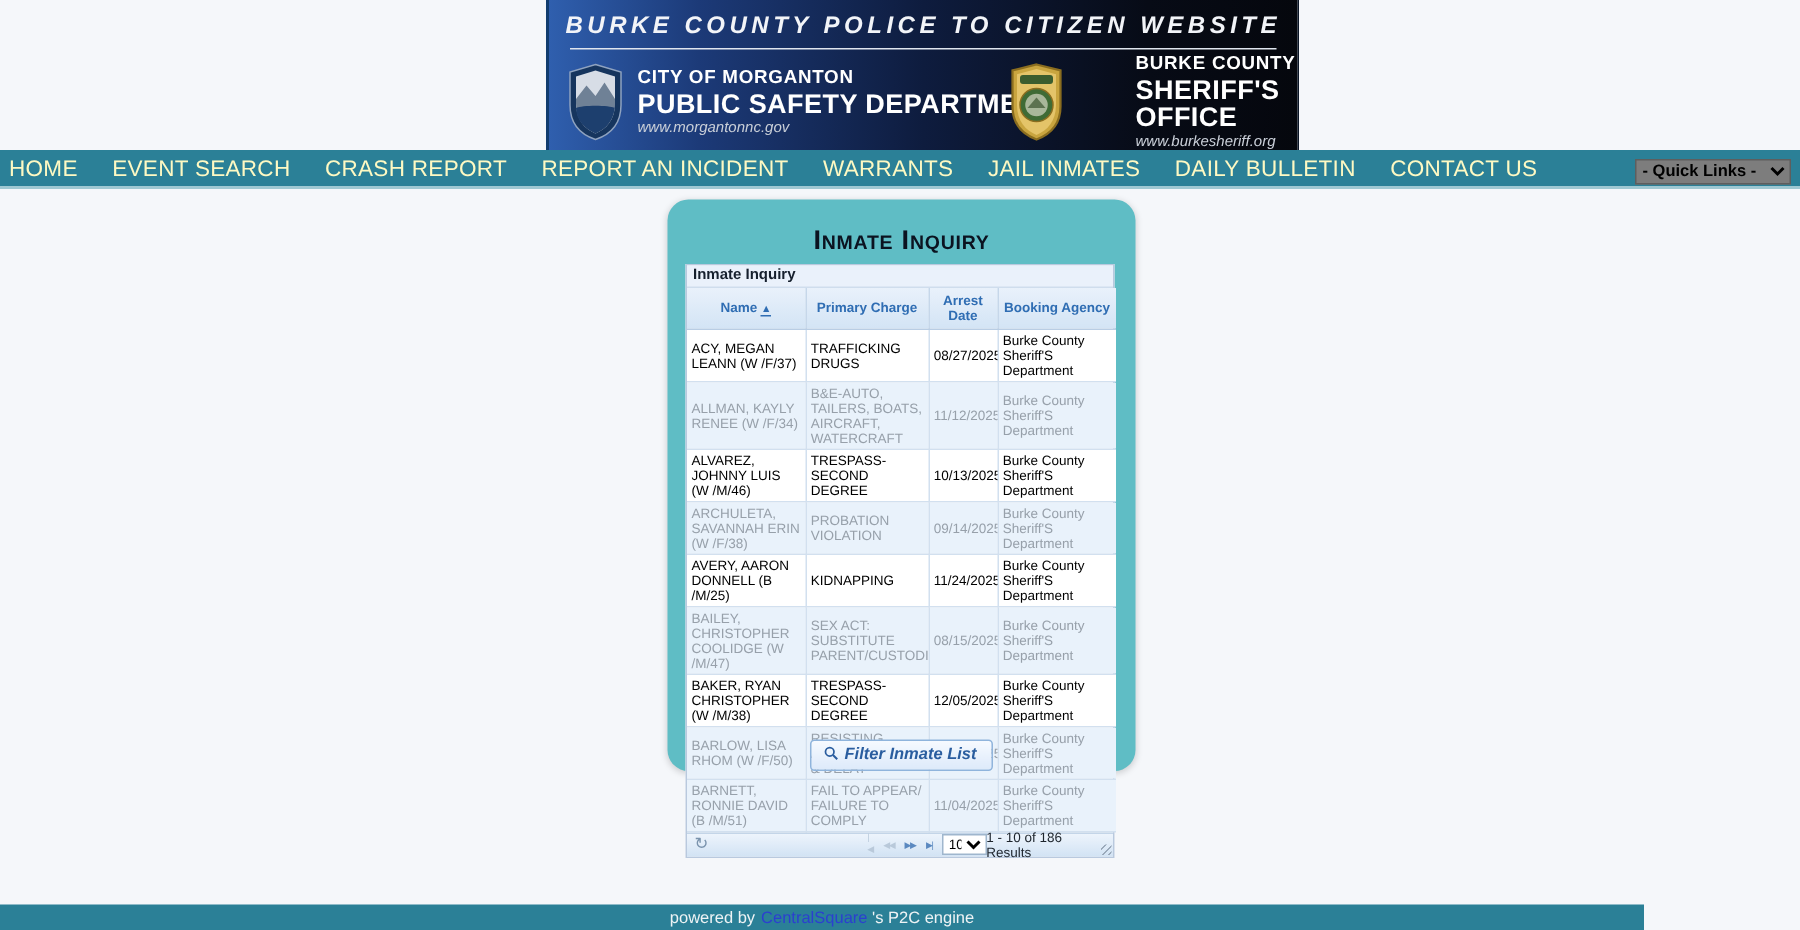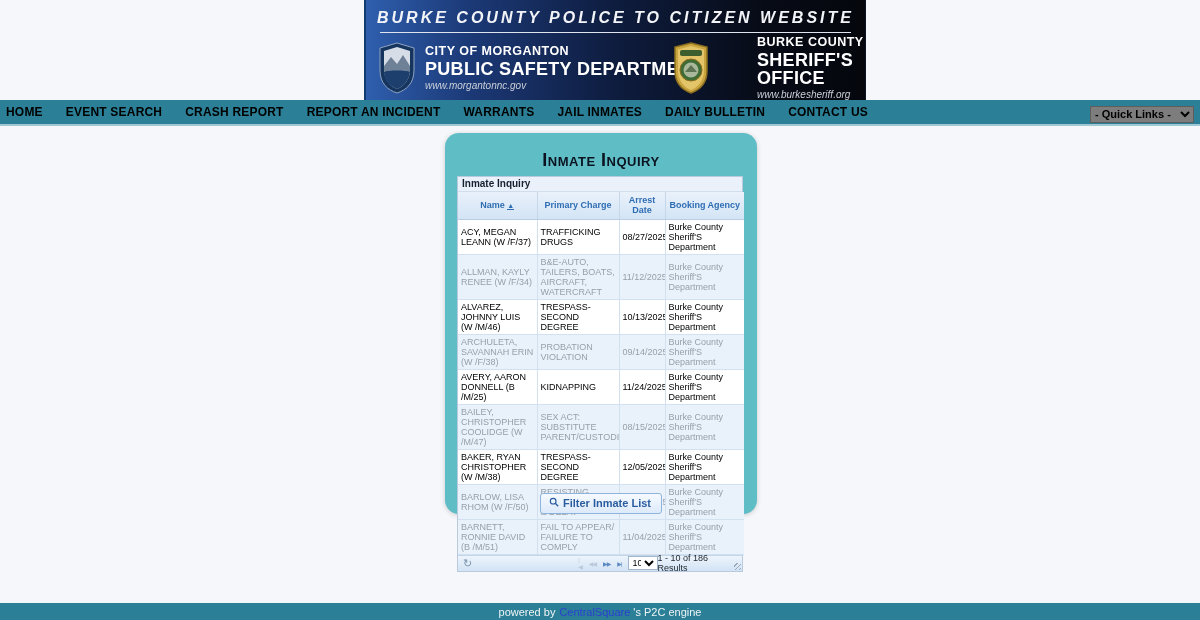--- a/index.html
+++ b/index.html
@@ -19,21 +19,21 @@
   .badge{width:38px;height:52px;margin-right:9px;flex:0 0 auto;}
   .org-text{line-height:1;}
   .org-line1{font-size:12.5px;font-weight:bold;letter-spacing:.5px;margin-bottom:3px;}
   .org-line2{font-size:18px;font-weight:bold;letter-spacing:.3px;margin-bottom:3px;}
   .org-line3{font-size:10px;font-style:italic;color:#c9cfd8;}
 
   
   .navbar{position:absolute;left:0;top:100px;width:1200px;height:26px;background:#2b8097;
     border-bottom:2px solid #9fc8d2;box-sizing:border-box;display:flex;align-items:center;}
   .nav-items{display:flex;align-items:center;padding-left:6px;gap:23px;}
-  .nav-item{color:#000000;font-size:12px;font-weight:bold;letter-spacing:.2px;text-decoration:none;cursor:pointer;white-space:nowrap;}
+  .nav-item{color:#fef9c3;font-size:15px;font-weight:normal;letter-spacing:.2px;text-decoration:none;cursor:pointer;white-space:nowrap;}
   .quicklinks{position:absolute;right:6px;top:4px;}
   .quicklinks select{width:104px;height:17px;font-size:11px;font-weight:bold;
     background:#7d7d7d;color:#000;border:1px solid #5e5e5e;font-family:"Liberation Sans",sans-serif;}
 
   
   .panel{position:absolute;left:445px;top:133px;width:312px;height:381px;background:#5fbdc5;
     border-radius:14px;box-shadow:0 1px 5px rgba(0,0,0,.18);}
   .panel-title{position:absolute;top:17px;width:100%;text-align:center;
     font-variant:small-caps;font-size:18px;font-weight:bold;color:#0b1320;letter-spacing:.5px;}
 
@@ -67,24 +67,24 @@
   .pager select{width:30px;height:14px;font-size:9px;margin-left:6px;background:#fff;
     border:1px solid #9fb6cd;font-family:"Liberation Sans",sans-serif;}
   .pager-results{margin-left:auto;margin-right:8px;color:#1d242c;}
   .grip{position:absolute;right:1px;bottom:1px;width:7px;height:7px;cursor:nwse-resize;
     background:repeating-linear-gradient(135deg,transparent 0 2px,#9aa9ba 2px 3px);}
 
   
   .filter-btn{position:absolute;left:50%;transform:translateX(-50%);top:360px;
     display:flex;gap:4px;padding:3px 10px 4px 8px;
     background:linear-gradient(#f6faff,#ddeafa);border:1px solid #8fb4dc;border-radius:3px;
-    font-size:11px;font-weight:bold;color:#2a5d9f;cursor:pointer;white-space:nowrap;}
-
-  
-  .footer{position:absolute;left:0;bottom:0;width:1200px;height:17px;background:#2b8097;
+    font-size:11px;font-weight:bold;color:#2a5d9f;cursor:pointer;white-space:nowrap;font-style:italic;}
+
+  
+  .footer{position:absolute;left:0;bottom:0;width:1096px;height:17px;background:#2b8097;
     display:flex;align-items:center;justify-content:center;font-size:11px;color:#eef3f5;}
   .footer a{color:#2b3fd0;text-decoration:none;cursor:pointer;margin:0 3px 0 4px;}
 </style>
 </head>
 <body>
 
 <div id="screen">
 
   <div class="banner">
     <div class="banner-title">BURKE COUNTY POLICE TO CITIZEN WEBSITE</div>

